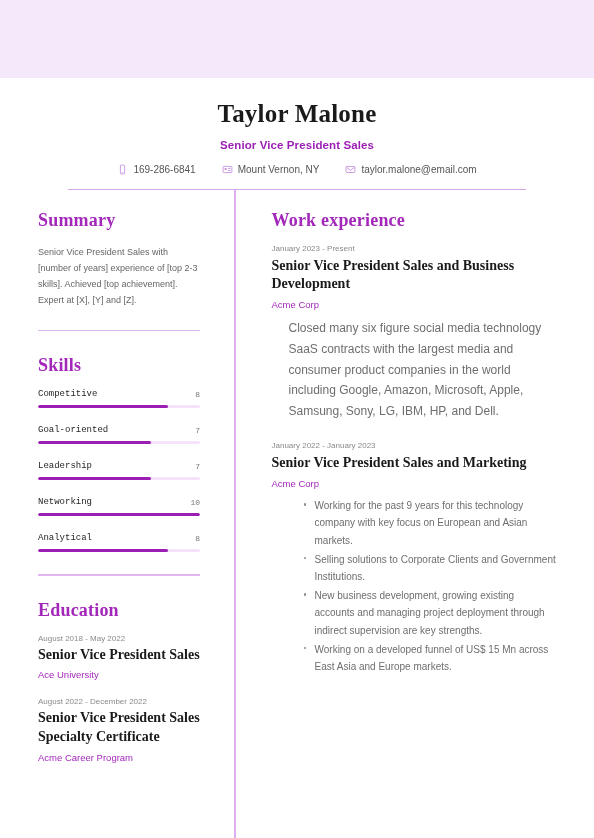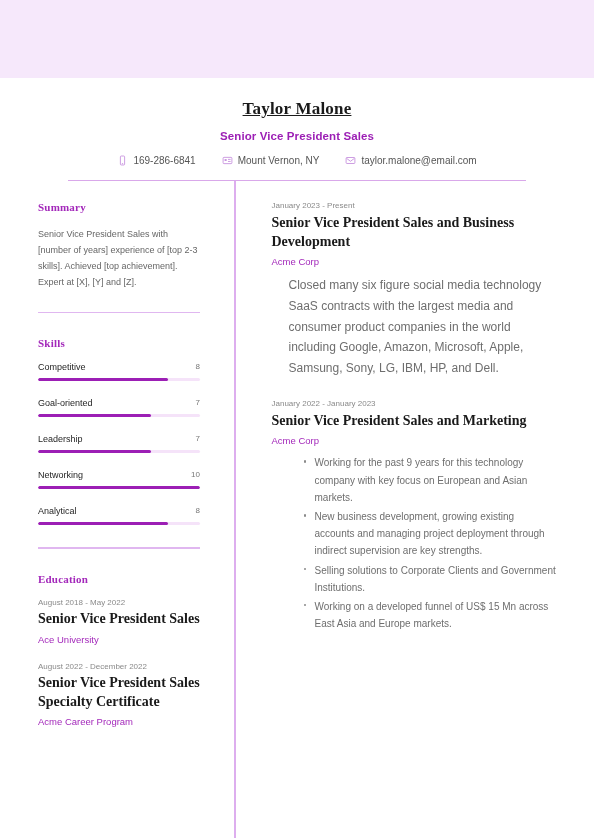--- a/index.html
+++ b/index.html
@@ -23,27 +23,26 @@
     width: 100%;
   }
 
   
   .header {
     padding: 22px 34px 0 34px;
     text-align: center;
   }
   .full-name {
     font-family: "Liberation Serif", serif;
-    font-size: 17px;
+    font-size: 25px;
     font-weight: bold;
     color: #1a1a1a;
     letter-spacing: .2px;
     margin: 0;
     line-height: 1.1;
-    text-decoration: underline;
   }
   .job-title {
     font-size: 11.5px;
     font-weight: bold;
     color: #9c1fb5;
     margin-top: 11px;
     letter-spacing: .1px;
   }
   .contact-row {
     margin-top: 13px;
@@ -98,21 +97,21 @@
     flex: 0 0 auto;
   }
   .col-right {
     flex: 1 1 auto;
     padding: 20px 38px 0 36px;
     box-sizing: border-box;
   }
 
   h2.section-title {
     font-family: "Liberation Serif", serif;
-    font-size: 11px;
+    font-size: 18px;
     font-weight: bold;
     color: #a328ba;
     margin: 0 0 13px 0;
     letter-spacing: .2px;
   }
 
   .summary-text {
     font-size: 9px;
     line-height: 1.78;
     color: #666666;
@@ -125,22 +124,23 @@
     margin: 22px 0 24px 0;
   }
 
   
   .skill {
     margin-bottom: 17px;
   }
   .skill-head {
     display: flex;
     justify-content: space-between;
-    align-items: flex-start;
+    align-items: flex-end;
     margin-bottom: 6px;
+    font-family: Liberation Mono, monospace;
   }
   .skill-name {
     font-size: 9px;
     color: #1f1f1f;
     font-weight: normal;
   }
   .skill-value {
     font-size: 8px;
     color: #777777;
   }
@@ -333,35 +333,36 @@
           </div>
         </div>
     </section>
 
   </div>
 
   <div class="divider-v"></div>
 
   <div class="col-right">
     <section>
+      <h2 class="section-title">Work experience</h2>
       <div id="experience-list">
           <div class="entry exp-entry">
             <div class="entry-date">January 2023 - Present</div>
             <div class="entry-title">Senior Vice President Sales and Business Development</div>
             <div class="entry-org">Acme Corp</div>
             <p class="entry-desc">Closed many six figure social media technology SaaS contracts with the largest media and consumer product companies in the world including Google, Amazon, Microsoft, Apple, Samsung, Sony, LG, IBM, HP, and Dell.</p>
           </div>
           <div class="entry exp-entry">
             <div class="entry-date">January 2022 - January 2023</div>
             <div class="entry-title">Senior Vice President Sales and Marketing</div>
             <div class="entry-org">Acme Corp</div>
             <ul class="entry-bullets">
               <li>Working for the past 9 years for this technology company with key focus on European and Asian markets.</li>
+              <li>Selling solutions to Corporate Clients and Government Institutions.</li>
               <li>New business development, growing existing accounts and managing project deployment through indirect supervision are key strengths.</li>
-              <li>Selling solutions to Corporate Clients and Government Institutions.</li>
               <li>Working on a developed funnel of US$ 15 Mn across East Asia and Europe markets.</li>
             </ul>
           </div>
         </div>
     </section>
   </div>
 
 </div>
 
 </body></html>

